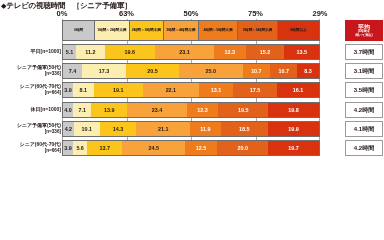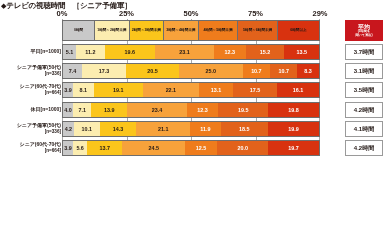--- a/index.html
+++ b/index.html
@@ -106,21 +106,21 @@
 <body>
 
 <div class="wrap">
 
   <div class="title">
     <span class="diamond">◆</span><span>テレビの視聴時間　［シニア予備軍］</span>
   </div>
 
   <div class="axis">
       <div class="tick" style="left: 0%;">0%</div>
-      <div class="tick" style="left: 25%;">25%</div>
+      <div class="tick" style="left: 25%;">63%</div>
       <div class="tick" style="left: 50%; text-align: center;">50%</div>
       <div class="tick" style="left: 75%;">75%</div>
       <div class="tick" style="left: 100%;">29%</div>
     </div>
   <div class="gridlines">
       <span style="left: calc(0% + 0px);"></span>
       <span style="left: calc(25% + 0px);"></span>
       <span style="left: calc(50% + 0px);"></span>
       <span style="left: calc(75% + 0px);"></span>
       <span style="left: calc(100% - 1px);"></span>

